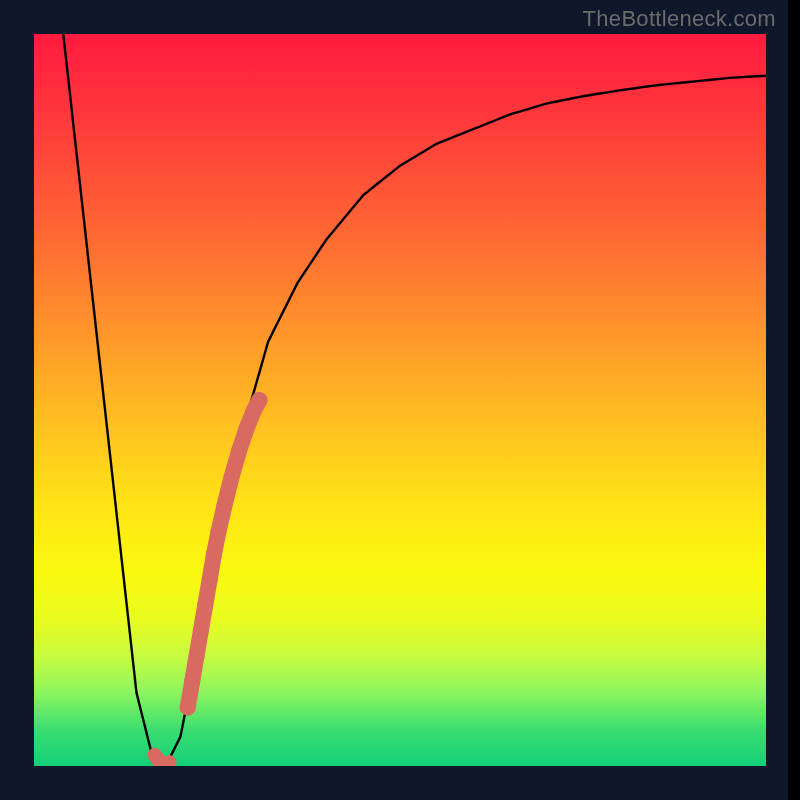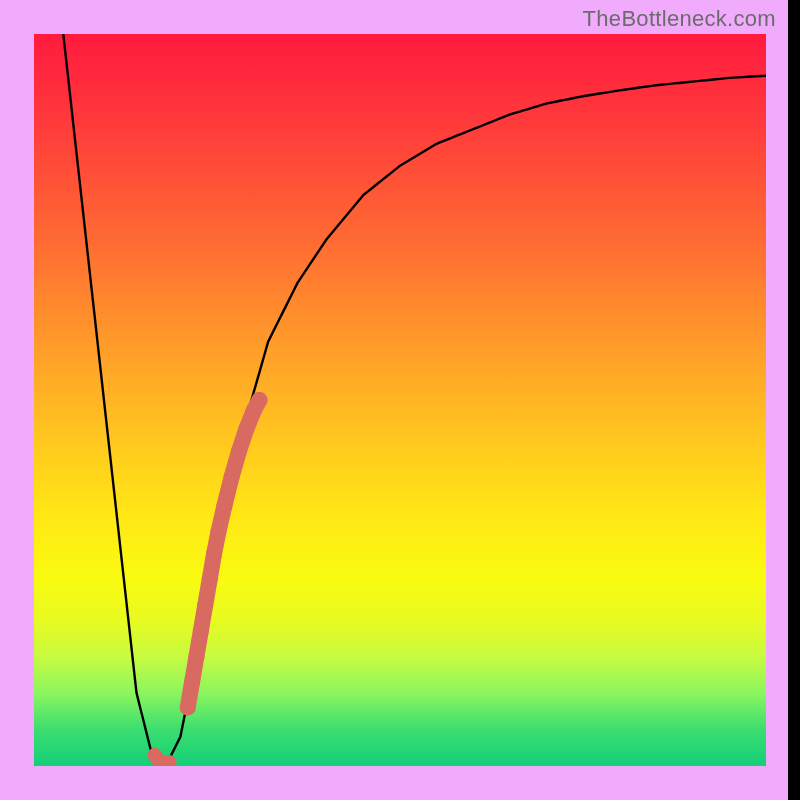--- a/index.html
+++ b/index.html
@@ -8,21 +8,21 @@
     width: 800px;
     height: 800px;
     overflow: hidden;
     background: #000;
     font-family: Arial, Helvetica, sans-serif;
   }
   .frame {
     position: relative;
     width: 788px;
     height: 800px;
-    background: #f0abfc;
+    background: #0f172a;
   }
   .plot-area {
     position: absolute;
     left: 34px;
     top: 34px;
     width: 732px;
     height: 732px;
     
     background: linear-gradient(
       to bottom,

